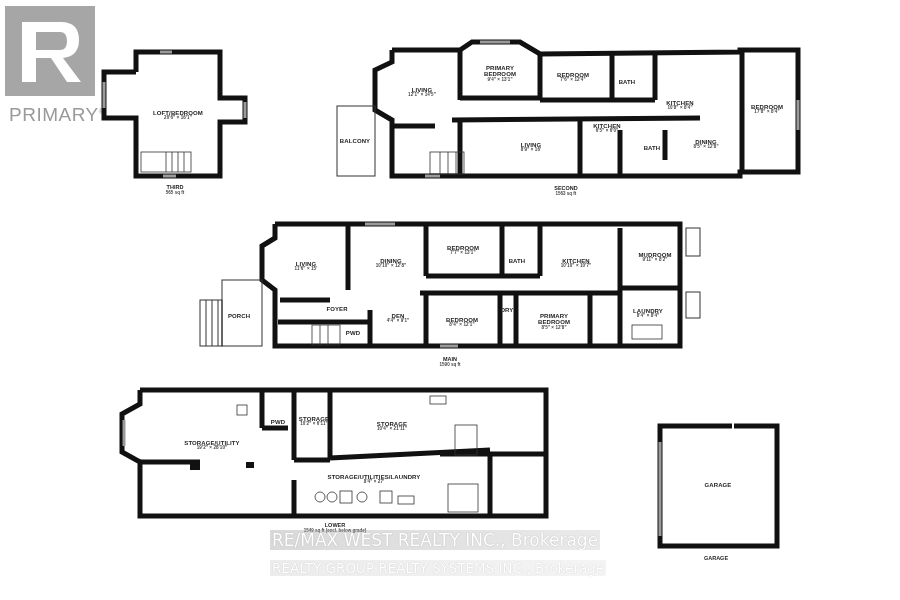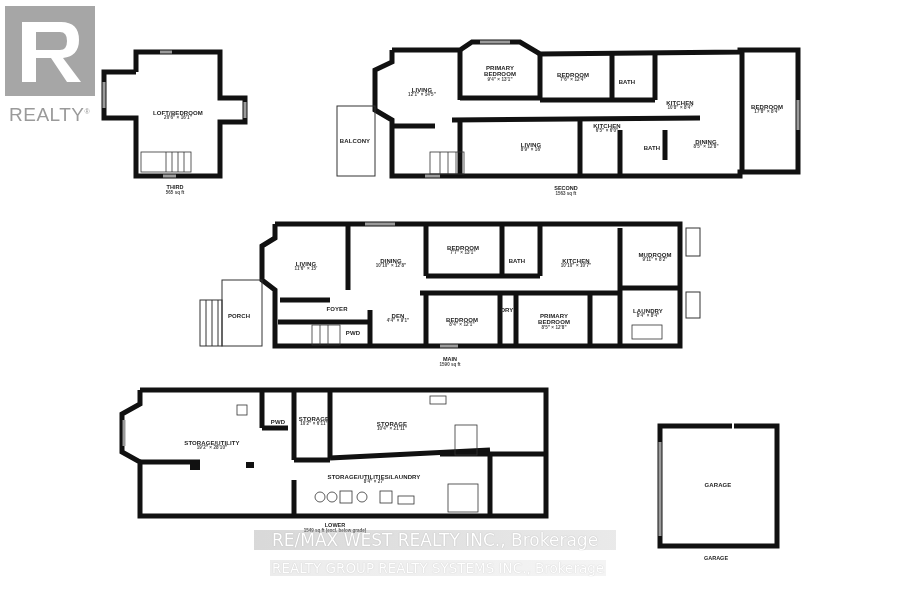--- a/index.html
+++ b/index.html
@@ -7,35 +7,35 @@
   svg#plan{position:absolute;left:0;top:0;}
   .lbl{position:absolute;text-align:center;transform:translateX(-50%);white-space:nowrap;line-height:1.05;}
   .room{font-size:6px;font-weight:bold;letter-spacing:0.1px;color:#222;}
   .dim{font-size:4.5px;color:#444;display:block;}
   .floor{font-size:5.5px;font-weight:bold;color:#222;}
   .sqft{font-size:4.5px;color:#444;display:block;}
   .realtor{position:absolute;left:5px;top:6px;width:90px;}
   .realtor-box{width:90px;height:90px;background:#a6a6a6;position:relative;}
   .realtor-text{position:absolute;left:4px;top:98px;font-size:19px;color:#9a9a9a;letter-spacing:0.5px;font-family:"Liberation Sans",sans-serif;}
   .wm{position:absolute;font-family:"DejaVu Sans",sans-serif;color:#fff;white-space:nowrap;}
-  .wm1{left:254px;top:530px;font-size:17px;background:linear-gradient(90deg,rgba(170,170,170,0.45),rgba(170,170,170,0.25));padding:0 18px;text-shadow:0 0 1px rgba(120,120,120,0.6);}
+  .wm1{left:270px;top:530px;font-size:17px;background:linear-gradient(90deg,rgba(170,170,170,0.45),rgba(170,170,170,0.25));padding:0 2px;text-shadow:0 0 1px rgba(120,120,120,0.6);}
   .wm2{left:270px;top:560px;font-size:13.5px;background:linear-gradient(90deg,rgba(200,200,200,0.35),rgba(200,200,200,0.2));padding:0 2px;text-shadow:0 0 1px rgba(140,140,140,0.5);}
 </style>
 </head>
 <body>
 
 <div class="realtor">
   <div class="realtor-box">
     <svg width="90" height="90" viewBox="0 0 90 90">
       <rect x="0" y="0" width="90" height="90" fill="#a6a6a6"></rect>
       <rect x="17" y="16" width="14" height="60" fill="#fff"></rect>
       <path d="M31 16 H56 Q74 16 74 34 Q74 50 58 52 L76 76 H62 L46 52 H31 Z M31 26 V44 H55 Q62 44 62 35 Q62 26 55 26 Z" fill="#fff"></path>
     </svg>
   </div>
-  <div class="realtor-text"><span>REALTY</span><sup style="font-size:7px">®</sup></div>
+  <div class="realtor-text"><span>PRIMARY</span><sup style="font-size:7px">®</sup></div>
 </div>
 
 <svg id="plan" width="900" height="600" viewBox="0 0 900 600">
   <g fill="none" stroke="#111" stroke-width="5" stroke-linejoin="miter">
 
     <g>
       <polyline points="136,72 136,52 220,52 220,98 245,98 245,122 220,122 220,176 136,176 136,118 104,118 104,72 136,72"></polyline>
     </g>
 
     <g>

